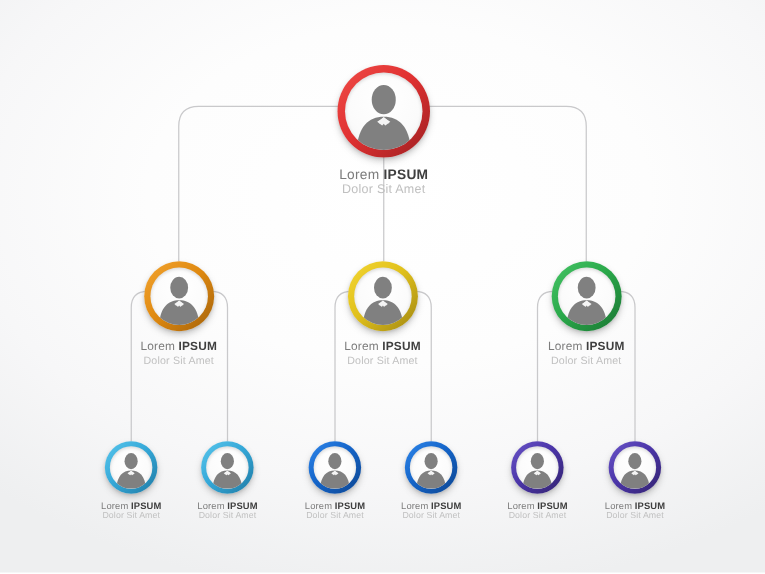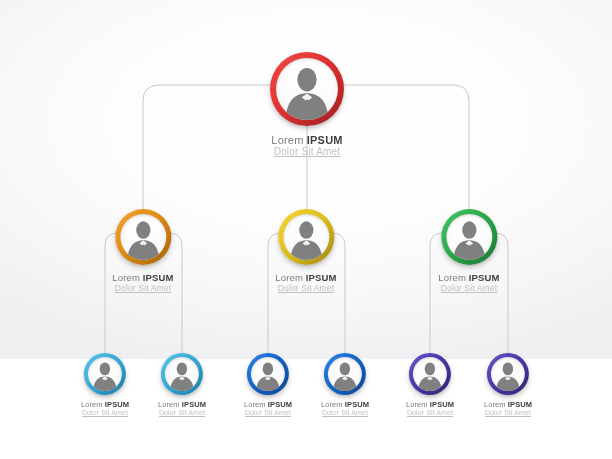--- a/index.html
+++ b/index.html
@@ -3,21 +3,21 @@
 <meta charset="utf-8">
 <title>Organization Chart</title>
 <style>
   html,body{margin:0;padding:0;}
   body{
     width:612px;height:459px;overflow:hidden;
     font-family:"Liberation Sans","DejaVu Sans",sans-serif;
     background:#ffffff;
   }
   #chart-root{
-    position:relative;width:612px;height:359px;
+    position:relative;width:612px;height:458px;
     background:
       radial-gradient(ellipse 78% 70% at 52% 34%, #ffffff 0%, #fdfdfd 42%, #f7f7f8 72%, #eeeff0 100%);
   }
   
   #connectors{position:absolute;left:0;top:0;width:612px;height:459px;}
   
   .node{position:absolute;transform:translateX(-50%);text-align:center;}
   .ring{
     position:relative;margin:0 auto;border-radius:50%;
     display:flex;align-items:center;justify-content:center;
@@ -28,21 +28,21 @@
     border-radius:50%;pointer-events:none;
   }
   .disc{
     position:relative;border-radius:50%;overflow:hidden;
     background:radial-gradient(circle at 50% 34%, #ffffff 0%, #fbfbfb 58%, #f1f1f1 100%);
     display:block;
   }
   .avatar{display:block;width:100%;height:100%;}
   .l1{color:#7c7c7c;font-weight:400;}
   .l1 b{color:#3f3f3f;font-weight:700;}
-  .l2{color:#c0c0c0;font-weight:400;text-decoration:underline;}
+  .l2{color:#c0c0c0;font-weight:400;}
   
   .t1 .ring{width:74px;height:74px;padding:6px;}
   .t1 .disc{width:62px;height:62px;}
   .t1 .label-wrap{margin-top:8px;}
   .t1 .l1{font-size:11px;letter-spacing:.2px;}
   .t1 .l2{font-size:10px;letter-spacing:.2px;}
 
   .t2 .ring{width:56px;height:56px;padding:5px;}
   .t2 .disc{width:46px;height:46px;}
   .t2 .label-wrap{margin-top:7px;}

